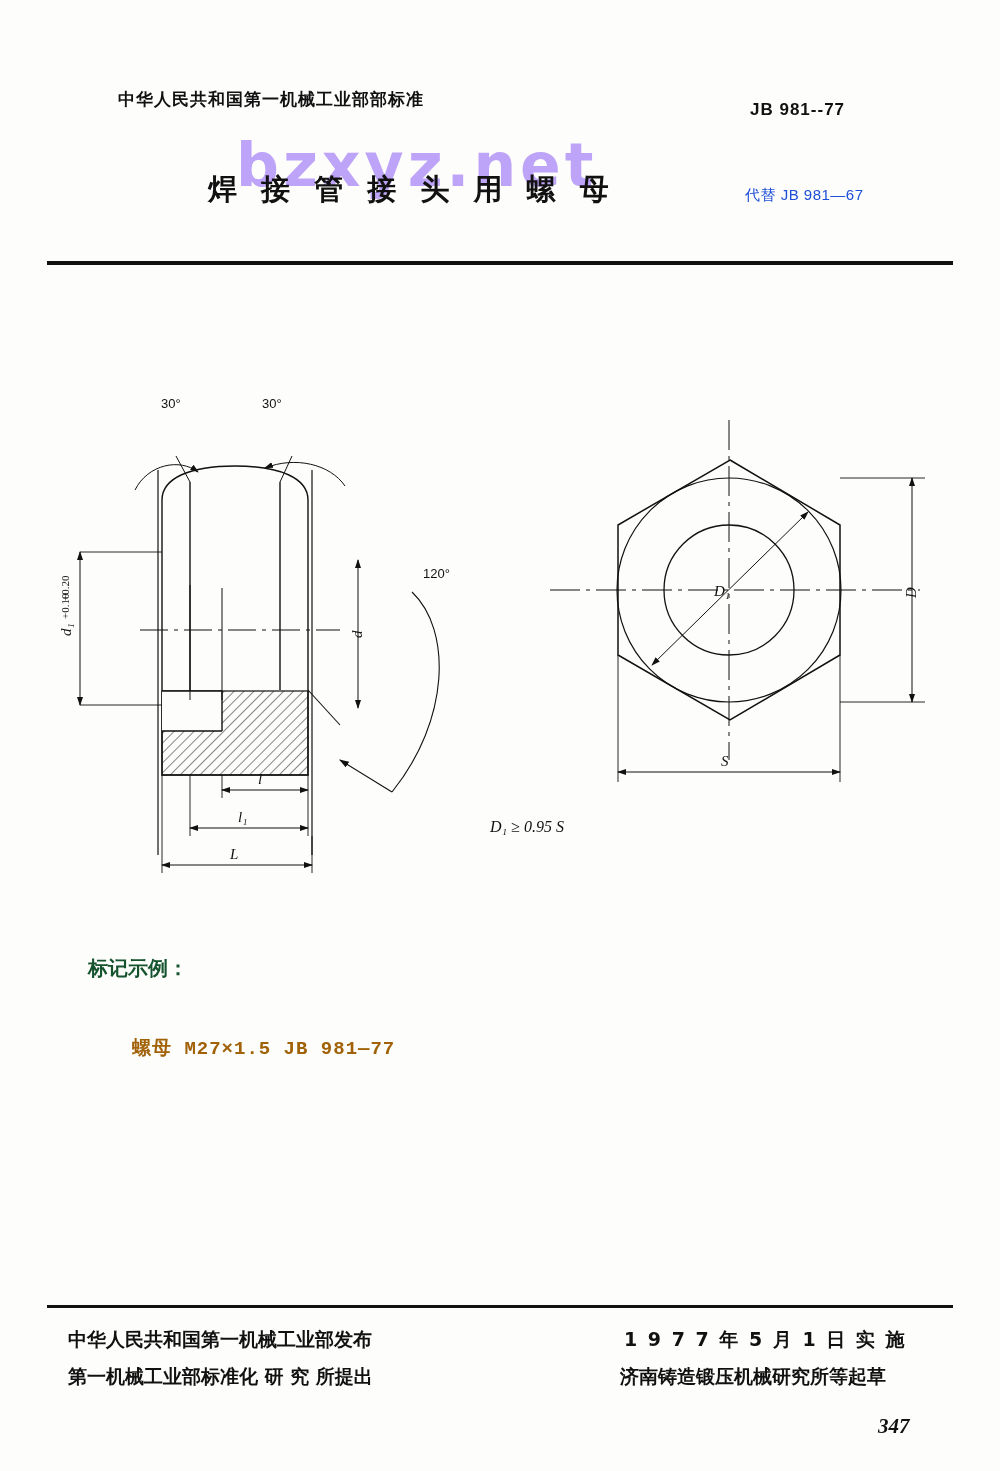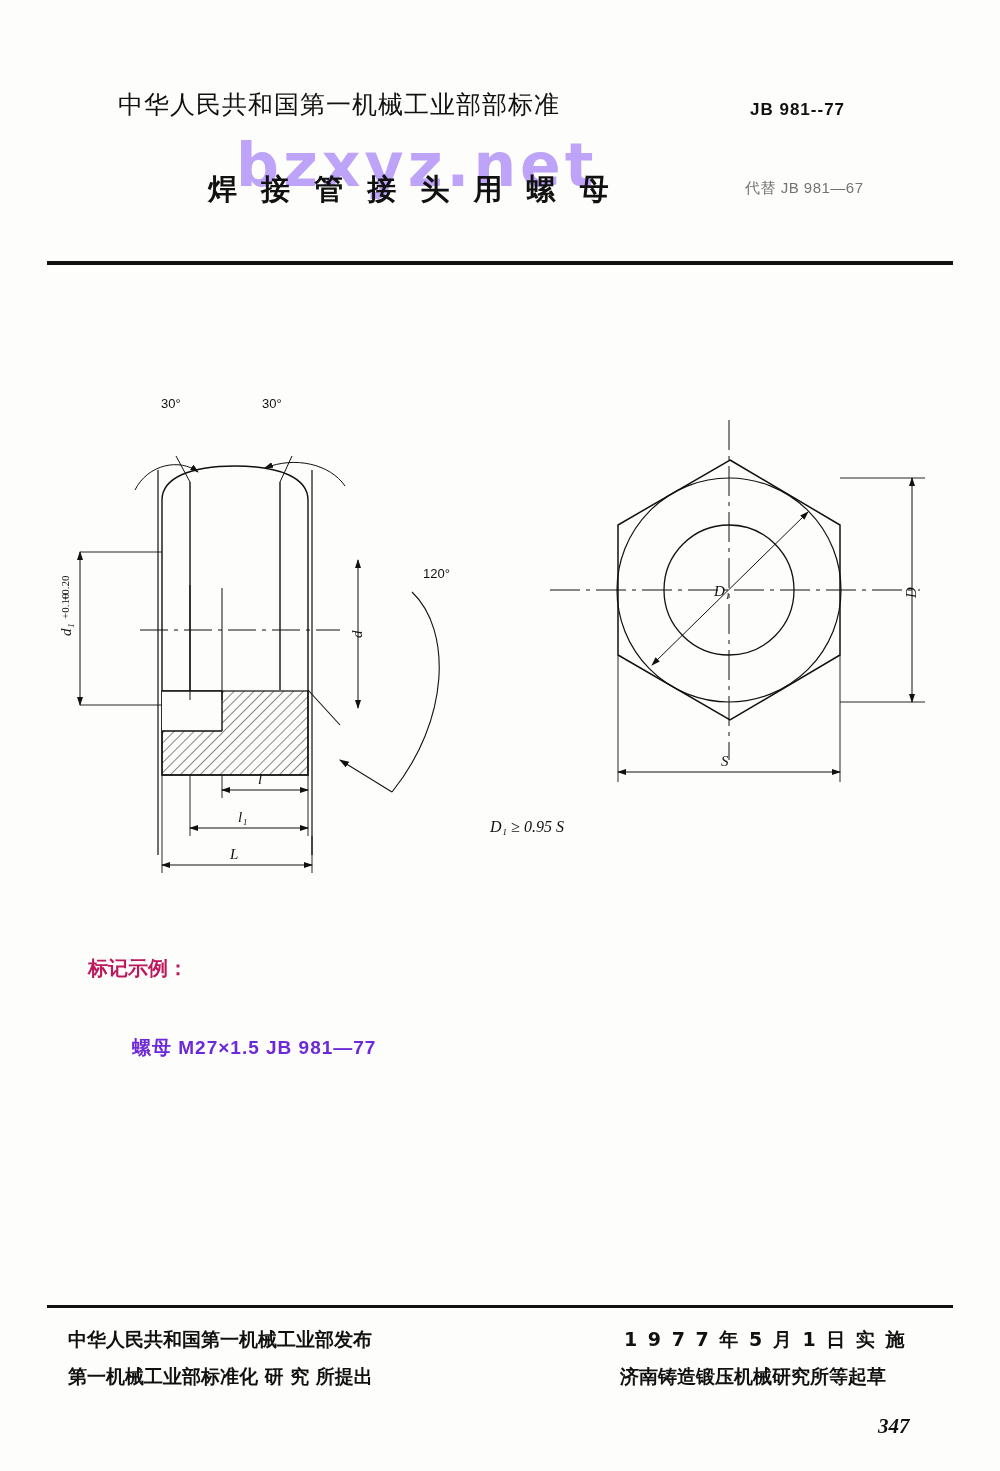--- a/index.html
+++ b/index.html
@@ -17,22 +17,22 @@
     background: #fdfdfb;
     overflow: hidden;
   }
 
   
   .hdr-org {
     position: absolute;
     left: 118px;
     top: 88px;
     font-family: "DejaVu Sans", sans-serif;
-    font-weight: normal;
-    font-size: 25px;
+    font-weight: bold;
+    font-size: 17px;
     letter-spacing: 1px;
     color: #111;
     white-space: nowrap;
   }
   .hdr-code {
     position: absolute;
     left: 750px;
     top: 100px;
     font-family: "Liberation Sans", sans-serif;
     font-weight: bold;
@@ -49,25 +49,25 @@
     font-weight: bold;
     font-size: 29px;
     letter-spacing: 7px;
     color: #111;
     white-space: nowrap;
     margin-left: 32px;
   }
   .hdr-replaces {
     position: absolute;
     left: 745px;
-    top: 179px;
+    top: 186px;
     font-family: "Liberation Sans", sans-serif;
     font-size: 15px;
     letter-spacing: 0.5px;
-    color: #737373;
+    color: #1d4ed8;
     white-space: nowrap;
   }
   .rule-top {
     position: absolute;
     left: 47px;
     top: 261px;
     width: 906px;
     height: 4px;
     background: #111;
   }
@@ -98,42 +98,42 @@
   }
 
   
   .mark-title {
     position: absolute;
     left: 88px;
     top: 955px;
     font-family: "DejaVu Sans", sans-serif;
     font-weight: bold;
     font-size: 20px;
-    color: #be185d;
+    color: #14532d;
     white-space: nowrap;
   }
   .mark-line1 {
     position: absolute;
     left: 132px;
     top: 997px;
     font-family: "DejaVu Sans", sans-serif;
     font-weight: bold;
     font-size: 19px;
     color: #111;
     white-space: nowrap;
   }
   .mark-line2 {
     position: absolute;
     left: 132px;
     top: 1035px;
-    font-family: Liberation Sans, sans-serif;
+    font-family: Liberation Mono, monospace;
     font-weight: bold;
     font-size: 19px;
     letter-spacing: 1px;
-    color: #6d28d9;
+    color: #a16207;
     white-space: nowrap;
   }
 
   
   .rule-bot {
     position: absolute;
     left: 47px;
     top: 1305px;
     width: 906px;
     height: 3px;

